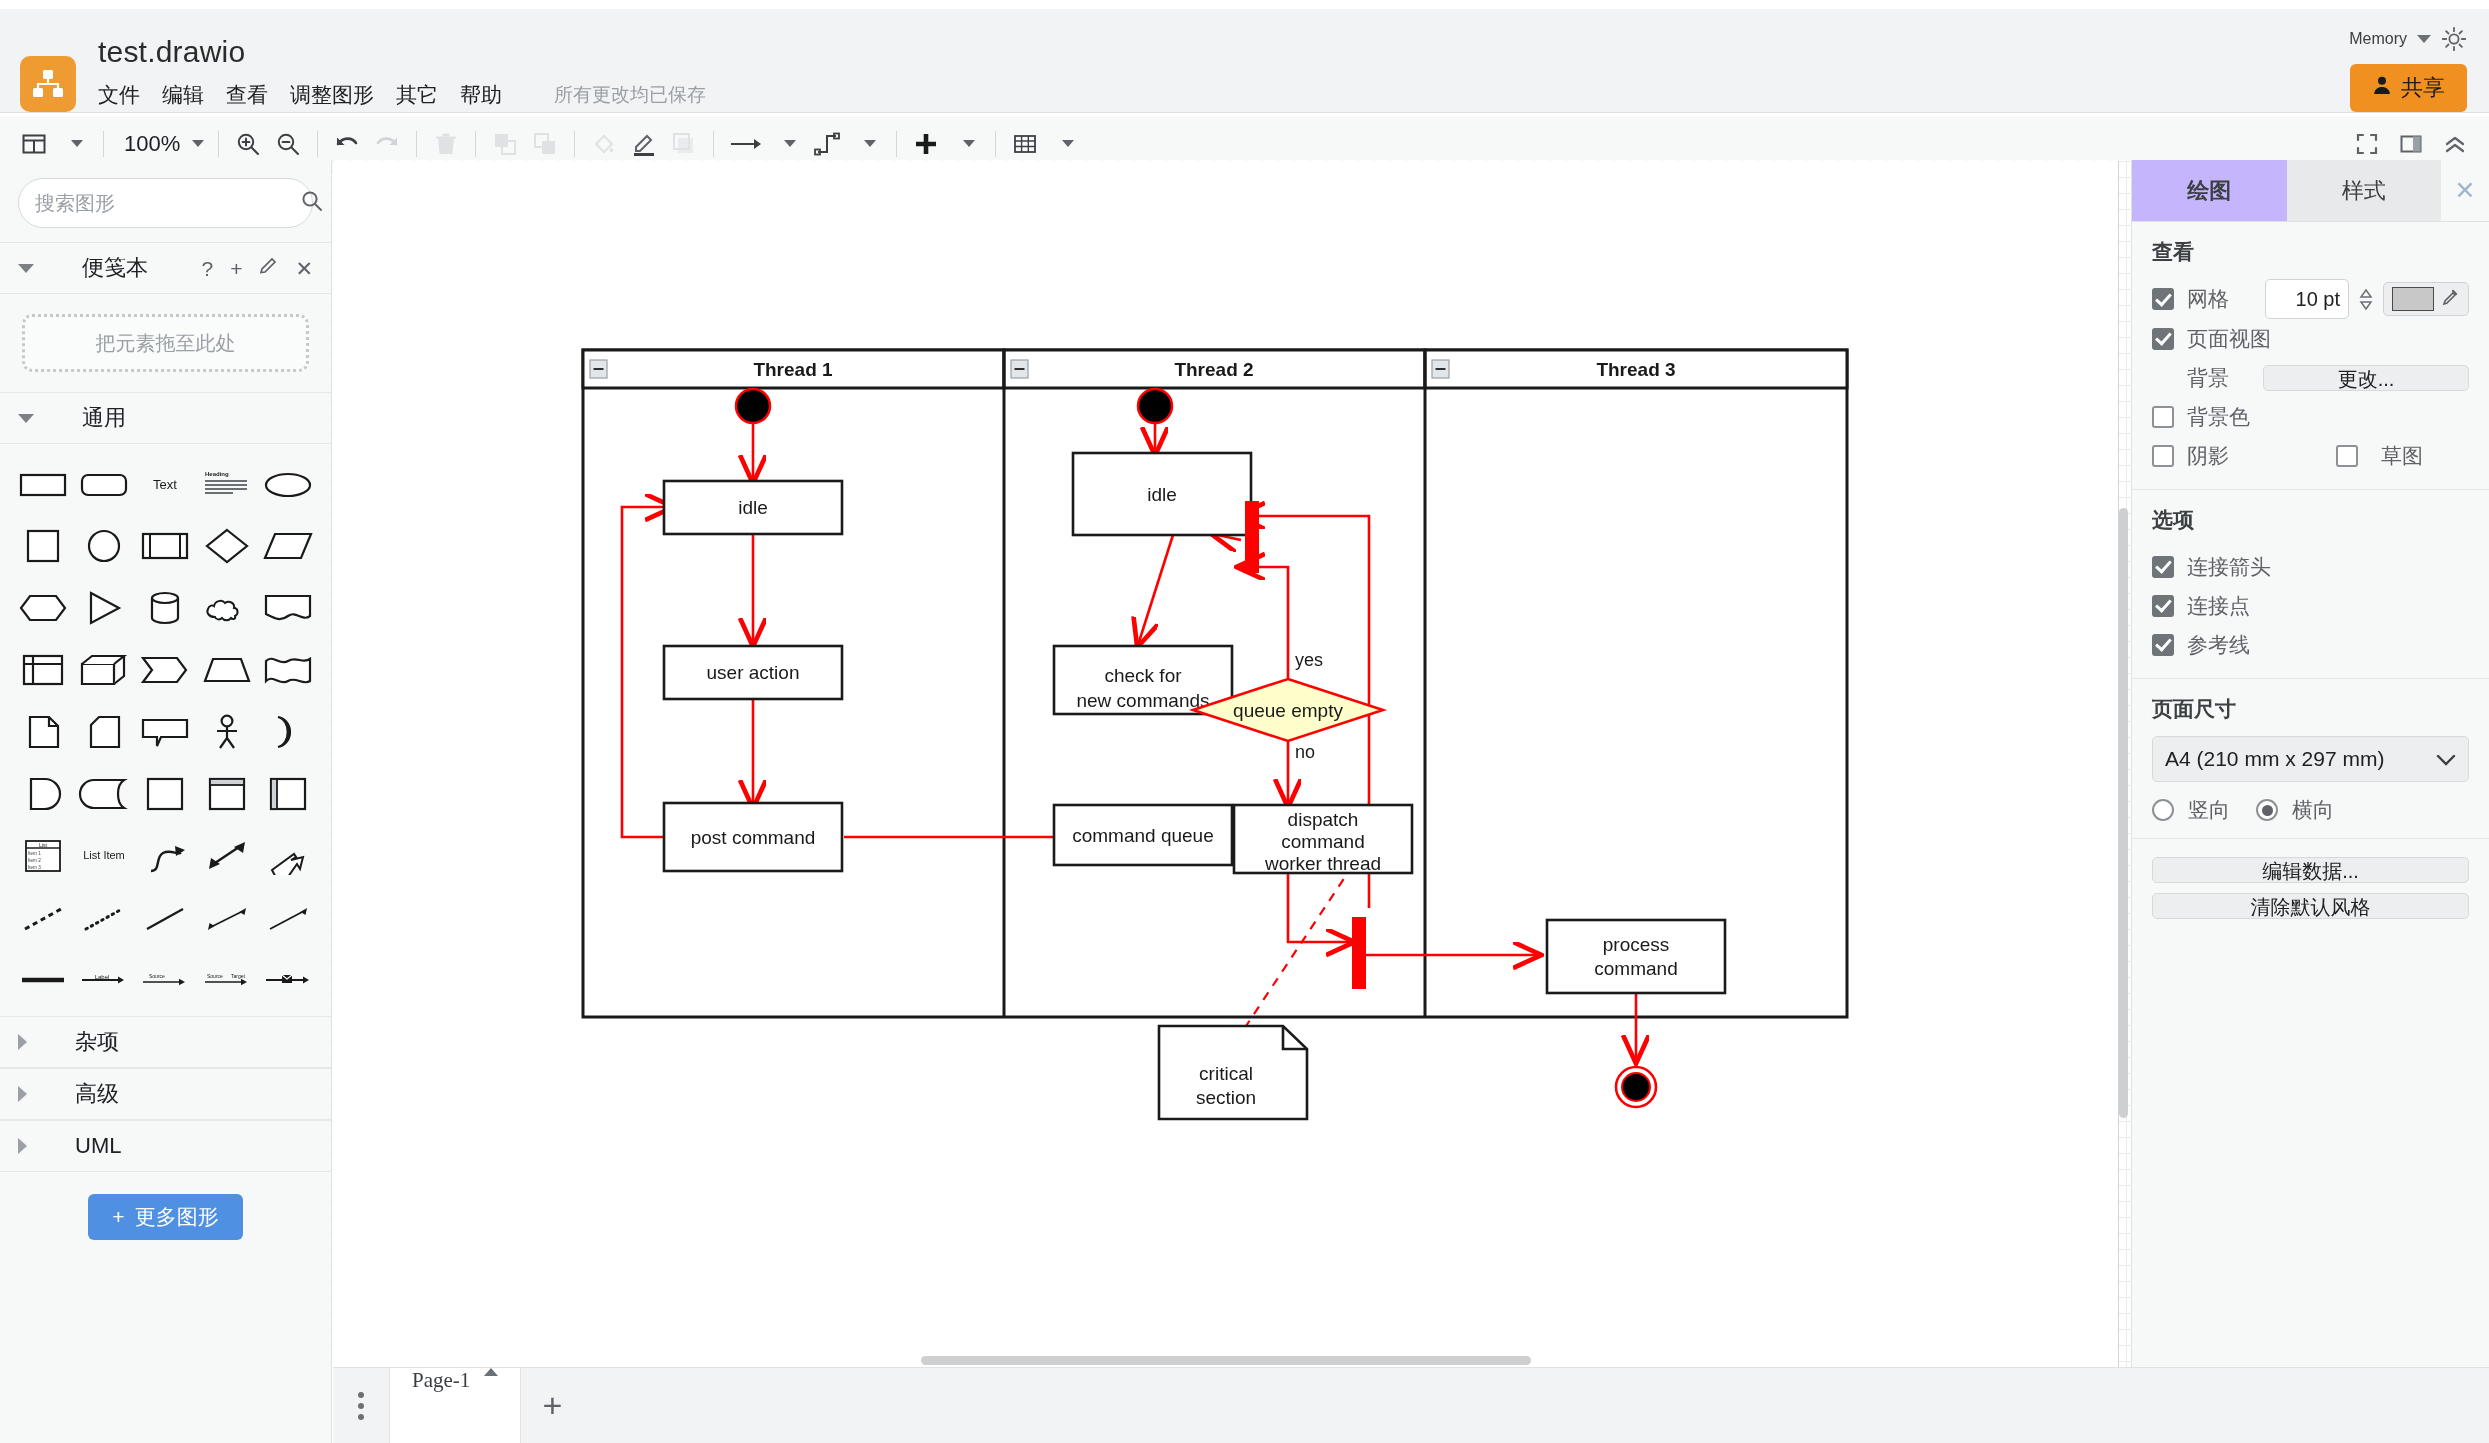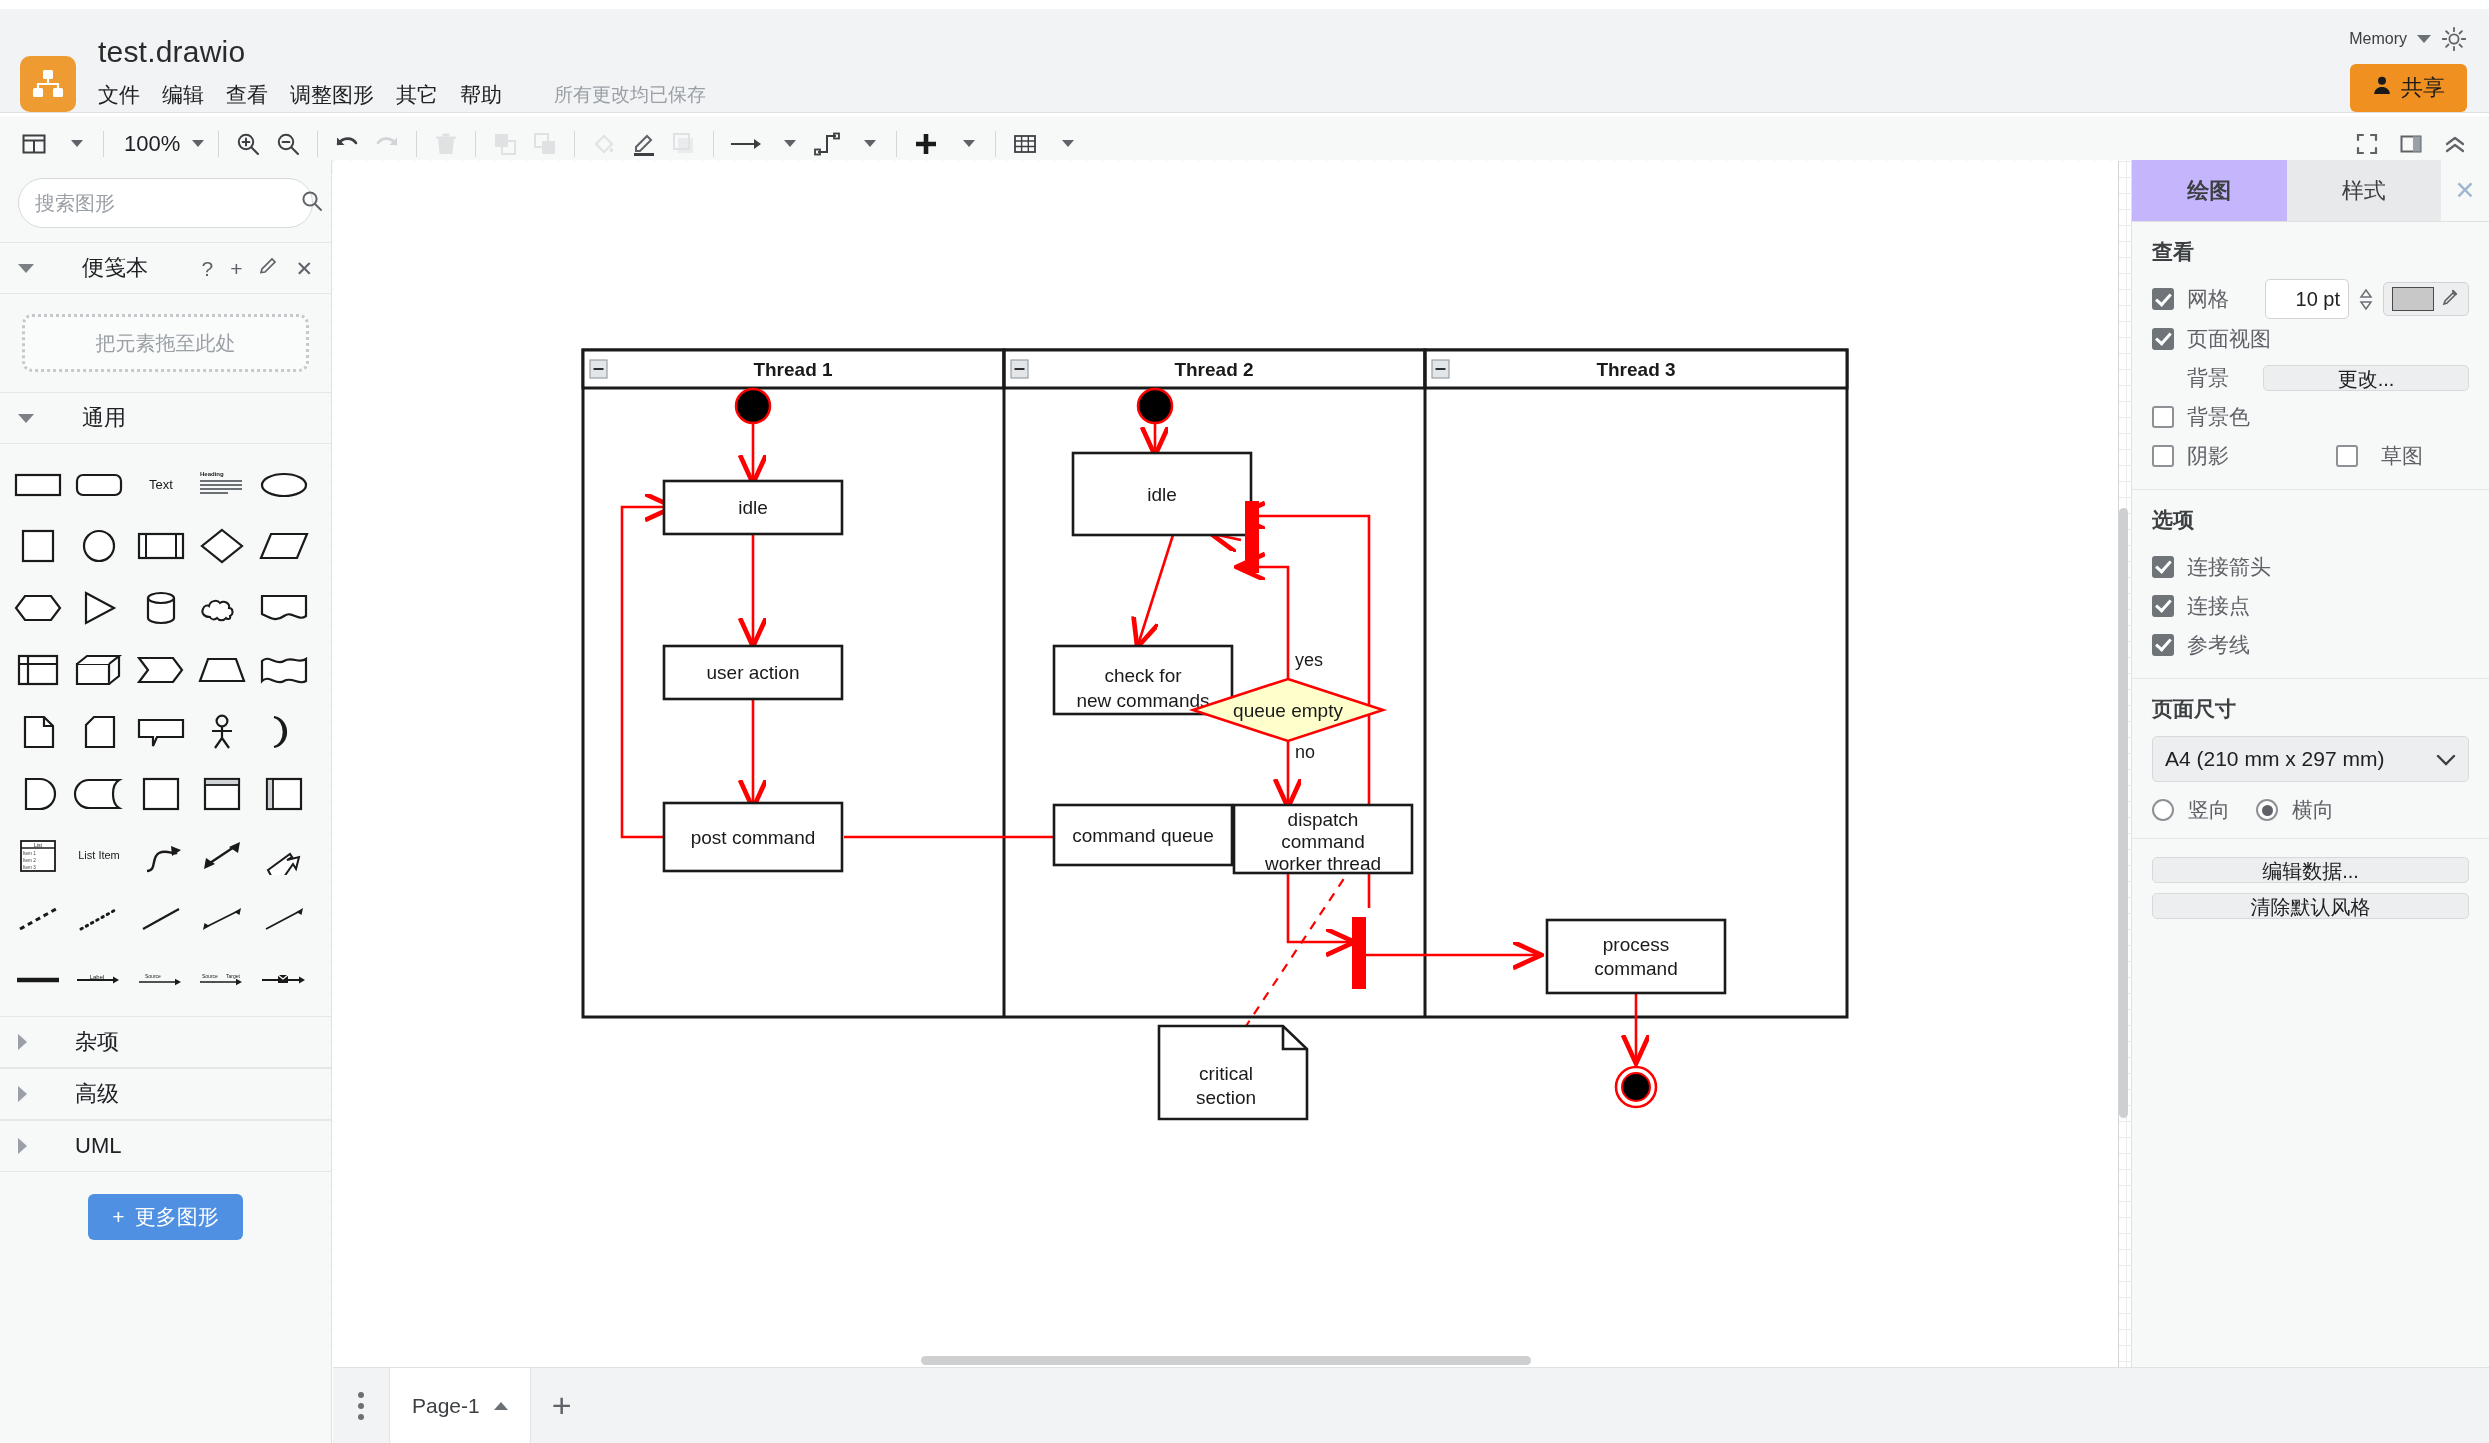--- a/index.html
+++ b/index.html
@@ -112,21 +112,21 @@
   .dropzone {
     margin: 20px 22px; height: 58px; border: 3px dotted #c6c9cc;
     border-radius: 10px; display: flex; align-items: center; justify-content: center;
     color: #9aa0a6; font-size: 20px; background: #fafbfb;
   }
   .shape-grid {
     display: grid; grid-template-columns: repeat(5, 1fr);
     padding: 14px 12px 10px 12px; row-gap: 10px;
   }
   .shape-cell {
-    height: 52px; display: flex; align-items: center; 
+    height: 52px; display: flex; align-items: center; justify-content: center;
     cursor: move;
   }
   .more-shapes-wrap { display: flex; justify-content: center; padding: 22px 0; }
   .more-shapes-btn {
     background: #4f90e3; color: #fff; border: none; border-radius: 6px;
     height: 46px; padding: 0 24px; font-size: 21px; font-family: inherit;
     cursor: pointer; display: flex; align-items: center; gap: 10px;
   }
 
   
@@ -236,23 +236,23 @@
     position: absolute; left: 333px; right: 0; bottom: 0; height: 76px;
     background: #f1f3f4; border-top: 1px solid #dfe1e3;
     display: flex; align-items: center;
   }
   .dots-btn {
     width: 56px; height: 76px; display: flex; align-items: center;
     justify-content: center; cursor: pointer; flex-direction: column; gap: 5px;
   }
   .dot { width: 6px; height: 6px; border-radius: 50%; background: #6b7075; }
   .page-tab {
-    height: 76px; background: #fff; display: flex; align-items: center;
+    height: 76px; background: #fff; display: flex; 
     padding: 0 22px; gap: 14px; font-size: 21px; color: #3c4043; cursor: pointer;
-    border-left: 1px solid #e0e2e4; border-right: 1px solid #e0e2e4;
+    border-left: 1px solid #e0e2e4; border-right: 1px solid #e0e2e4; font-family: Liberation Serif, serif;
   }
   .chev-up {
     width: 0; height: 0; border-left: 7px solid transparent;
     border-right: 7px solid transparent; border-bottom: 8px solid #6b7075;
   }
   .addpage-btn {
     width: 62px; height: 76px; display: flex; align-items: center;
     justify-content: center; cursor: pointer; font-size: 34px;
     color: #5f6368; font-weight: 300;
   }

